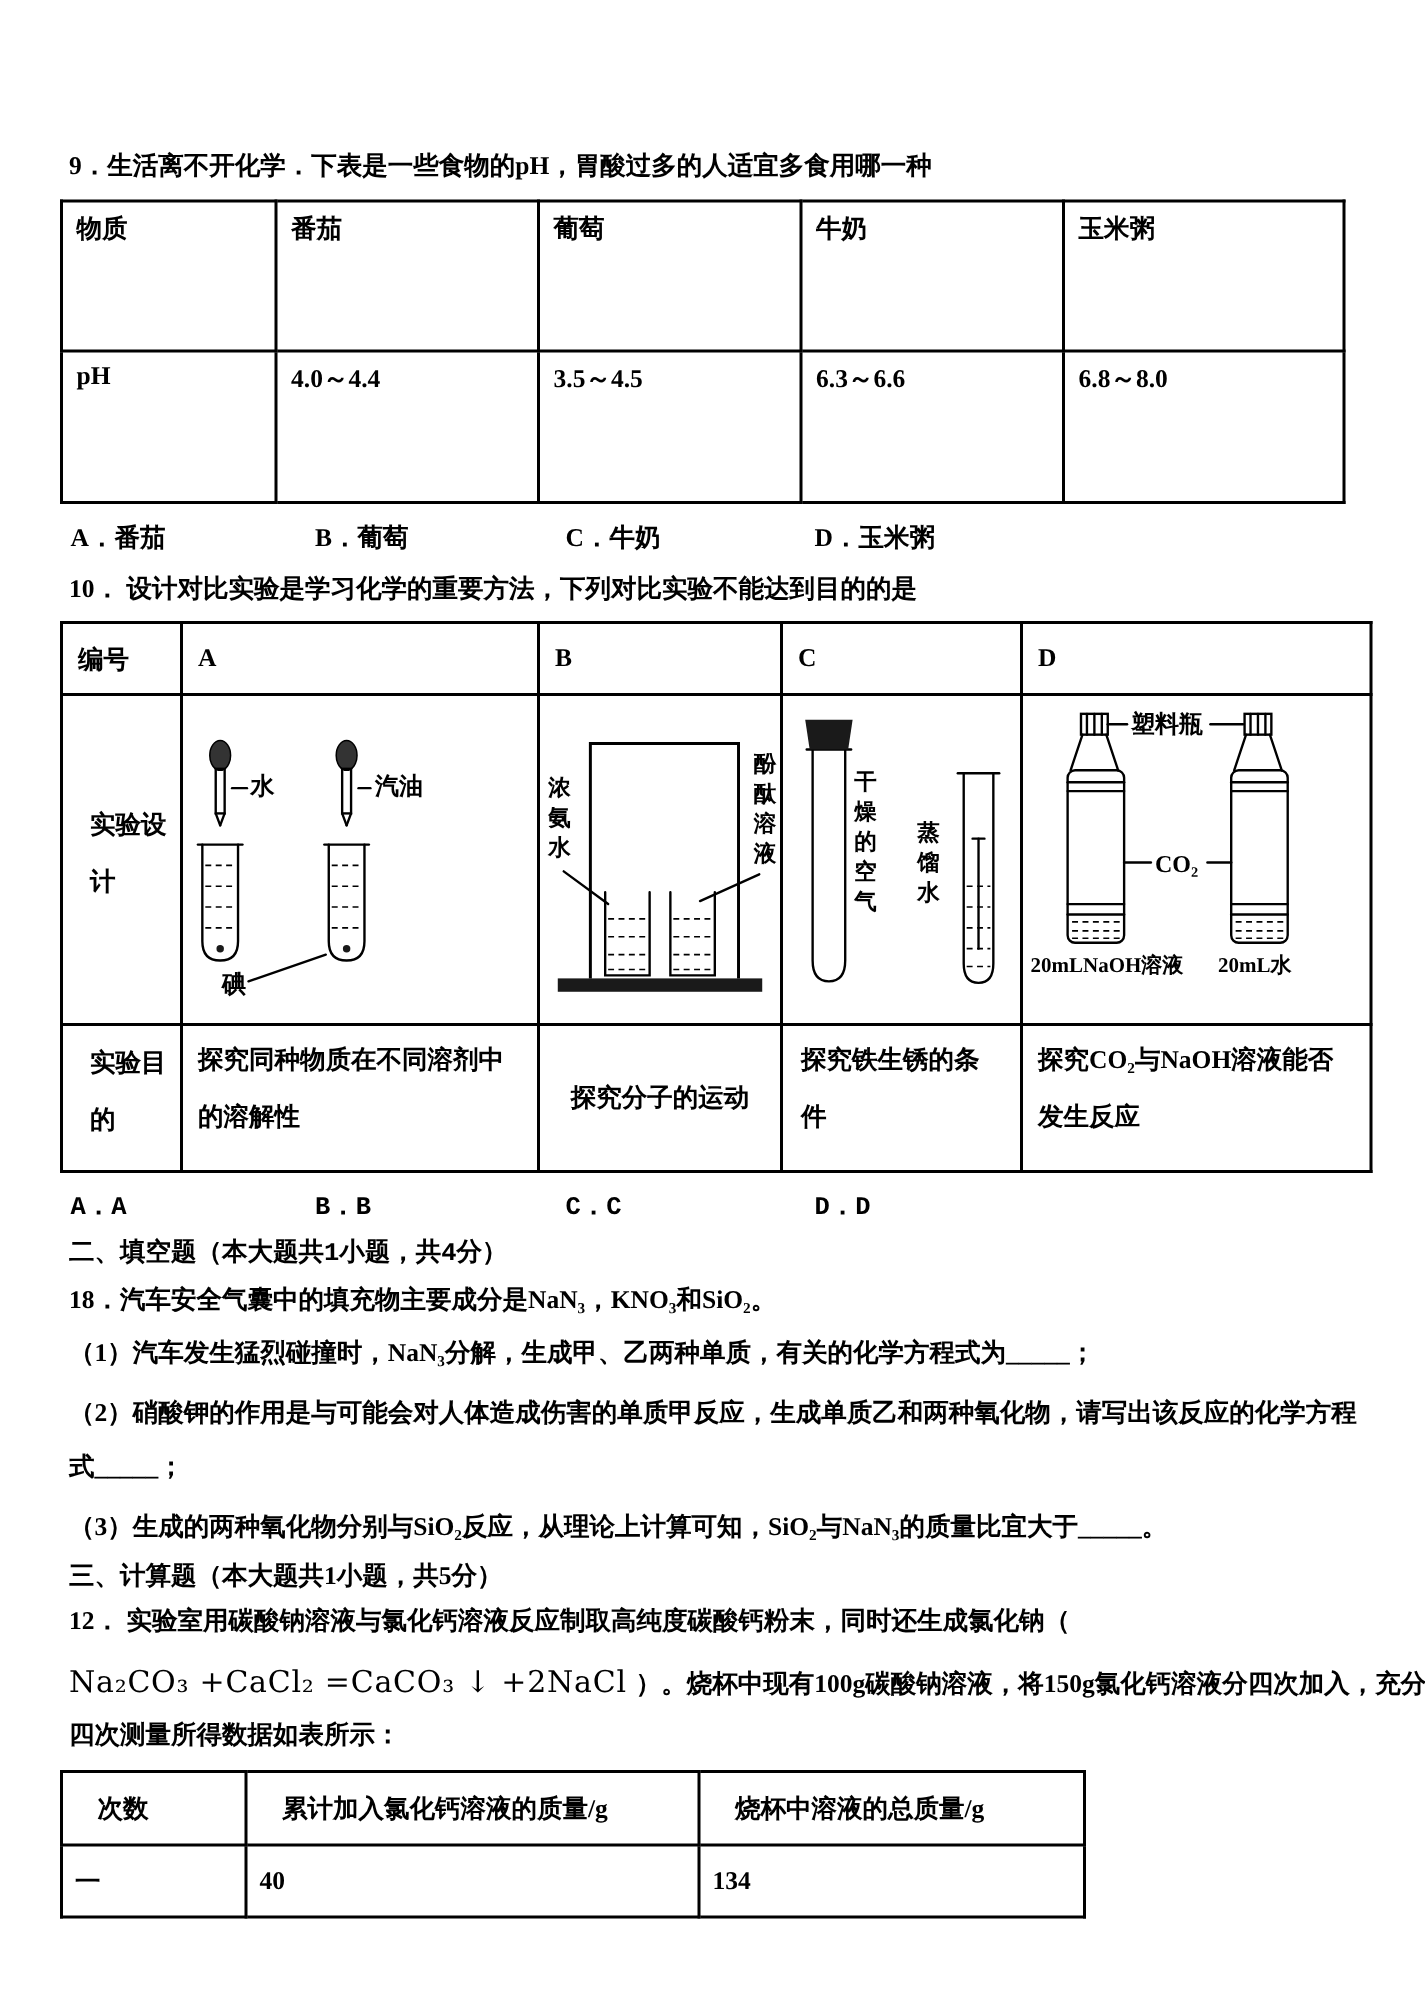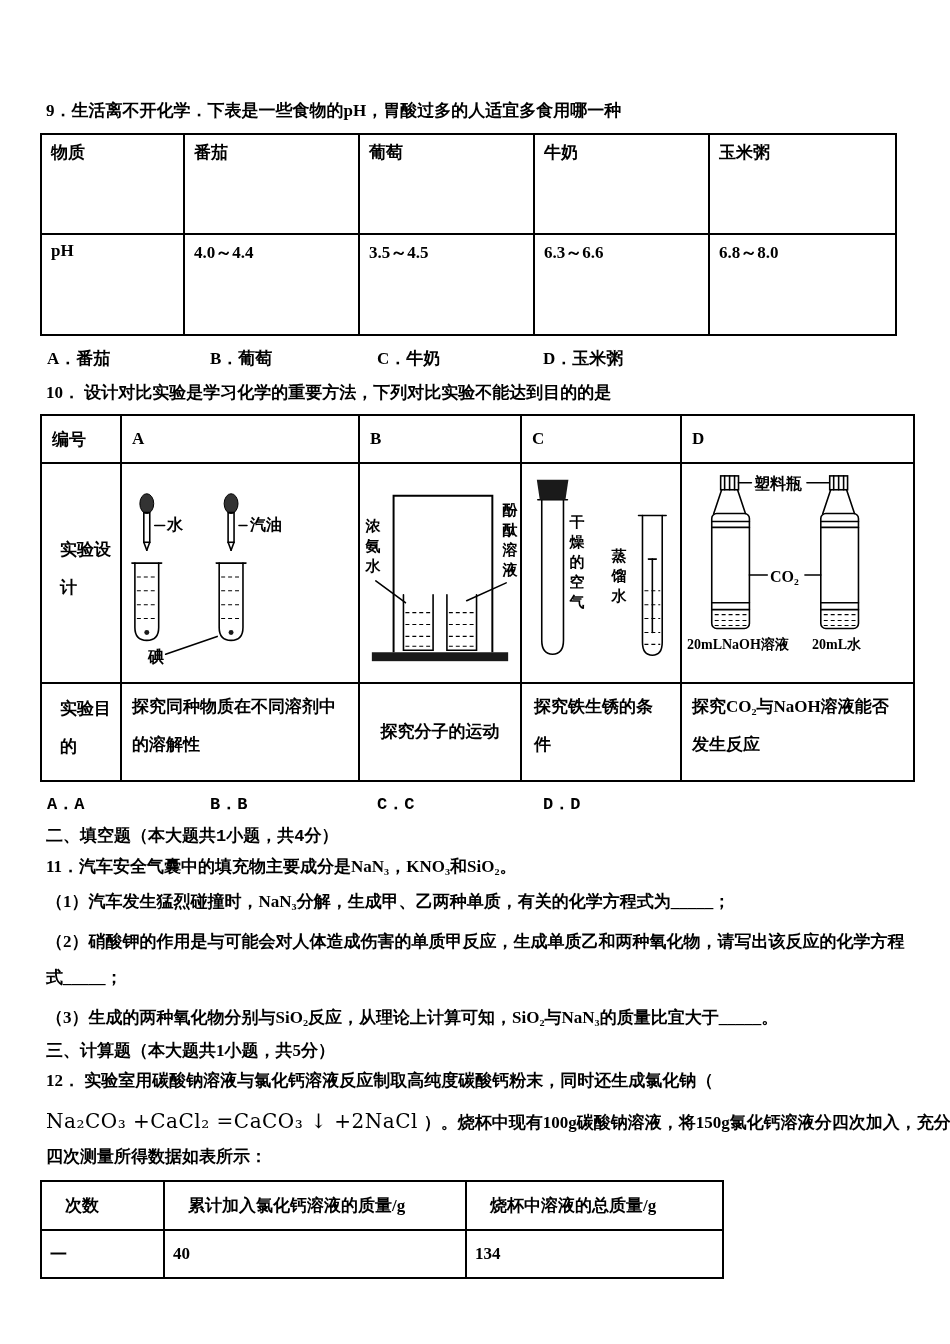--- a/index.html
+++ b/index.html
@@ -274,21 +274,21 @@
     </table>
 
   <div class="opts mt8">
     <span class="o1">A．A</span>
     <span class="o2">B．B</span>
     <span class="o3">C．C</span>
     <span class="o4">D．D</span>
   </div>
 
   <p class="line mt8">二、填空题（本大题共1小题，共4分）</p>
-  <p class="line mt4">11．汽车安全气囊中的填充物主要成分是NaN₃，KNO₃和SiO₂。</p>
+  <p class="line mt4">18．汽车安全气囊中的填充物主要成分是NaN₃，KNO₃和SiO₂。</p>
   <p class="part">（1）汽车发生猛烈碰撞时，NaN₃分解，生成甲、乙两种单质，有关的化学方程式为_____；</p>
   <p class="part">（2）硝酸钾的作用是与可能会对人体造成伤害的单质甲反应，生成单质乙和两种氧化物，请写出该反应的化学方程式_____；</p>
   <p class="part">（3）生成的两种氧化物分别与SiO₂反应，从理论上计算可知，SiO₂与NaN₃的质量比宜大于_____。</p>
 
   <p class="line mt2">三、计算题（本大题共1小题，共5分）</p>
   <p class="line mt4">12． 实验室用碳酸钠溶液与氯化钙溶液反应制取高纯度碳酸钙粉末，同时还生成氯化钠（</p>
   <p class="eqline">
     <span class="equation">Na₂CO₃ +CaCl₂ =CaCO₃ ↓ +2NaCl</span><span>）。烧杯中现有100g碳酸钠溶液，将150g氯化钙溶液分四次加入，充分反应，</span>
   </p>
   <p class="line mt14">四次测量所得数据如表所示：</p>

